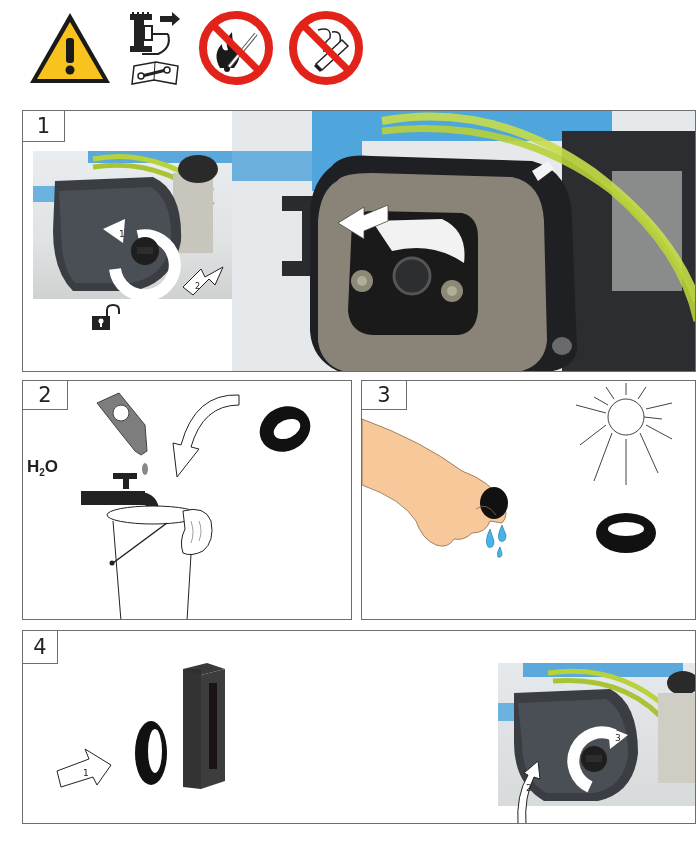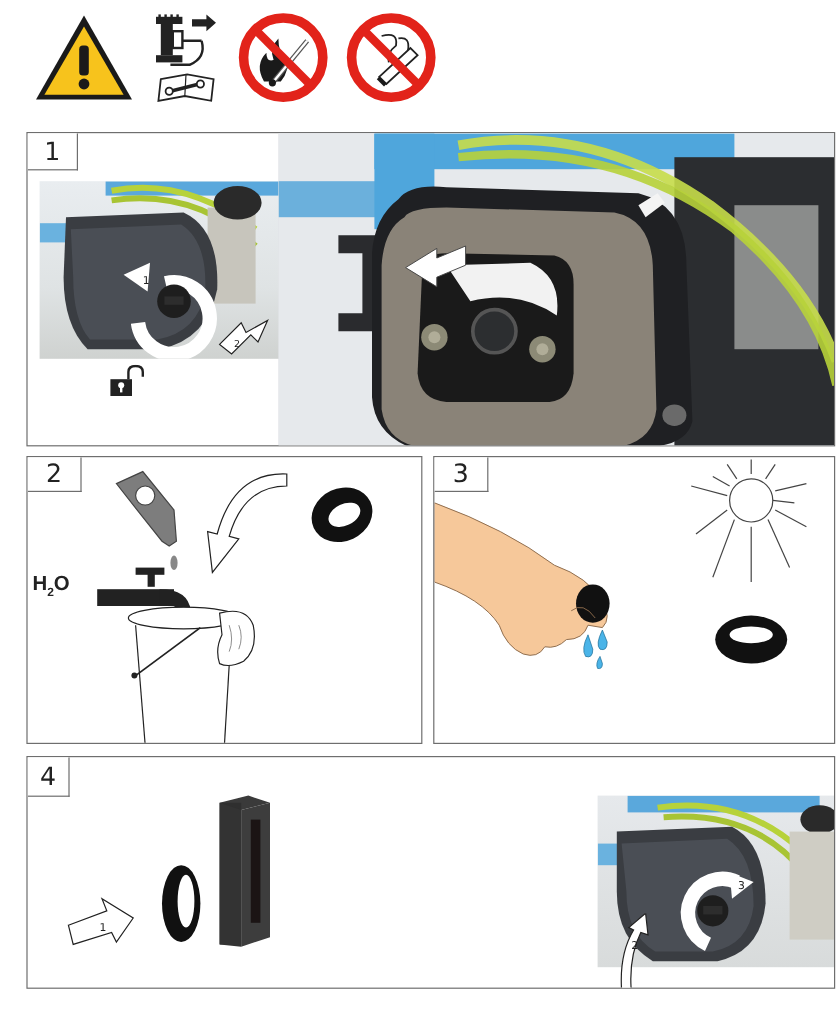--- a/index.html
+++ b/index.html
@@ -126,21 +126,21 @@
       <path d="M300,60 L316,50 L322,58 L306,70 Z" fill="#f4f4f4"></path>
       <ellipse cx="330" cy="235" rx="10" ry="9" fill="#6a6a6a"></ellipse>
       <polygon points="106,112 132,96 132,104 156,94 156,110 132,120 132,128" fill="#fff" stroke="#444" stroke-width="0.8"></polygon>
     </svg>
   </div>
 </div>
 
 <div class="panel" style="left:22px;top:380px;width:330px;height:240px;">
   <div class="step-num" style="width:44px;height:28px;">2</div>
 
-  <div class="label-h2o" style="left:4px;top:96px;">
+  <div class="label-h2o" style="left:4px;top:76px;">
     <span>H</span><sub>2</sub><span>O</span>
   </div>
 
   <svg class="abs" style="left:0;top:0;" width="330" height="240" viewBox="0 0 330 240">
 
     <g>
       <path d="M74,22 L96,12 L122,44 L124,70 L118,74 L112,70 L96,50 Z" fill="#7d7d7d" stroke="#444" stroke-width="1"></path>
       <circle cx="98" cy="32" r="8" fill="#fff" stroke="#444" stroke-width="1"></circle>
       <ellipse cx="122" cy="88" rx="3" ry="6" fill="#888"></ellipse>
     </g>

